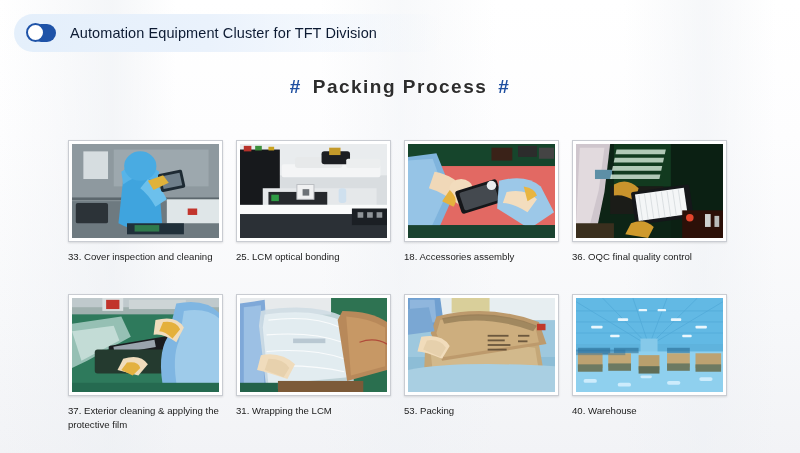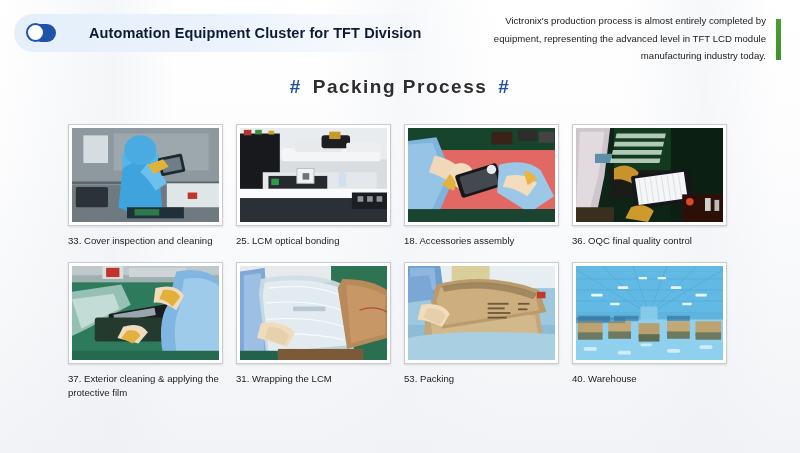--- a/index.html
+++ b/index.html
@@ -67,25 +67,24 @@
     top: -1px;
     width: 19px;
     height: 19px;
     border-radius: 50%;
     background: #ffffff;
     border: 2px solid #1f53a8;
     box-sizing: border-box;
   }
   .header-title {
     font-size: 14.5px;
-    font-weight: bold;
+    font-weight: normal;
     color: #0d1b33;
     letter-spacing: .1px;
     white-space: nowrap;
-    margin-left: 19px;
   }
 
   .intro-block {
     position: absolute;
     right: 18px;
     top: 12px;
     width: 320px;
     display: flex;
     align-items: stretch;
     gap: 9px;
@@ -131,21 +130,21 @@
   .grid {
     position: absolute;
     left: 68px;
     top: 124px;
     width: 672px;
     display: grid;
     grid-template-columns: repeat(4, 168px);
     grid-auto-rows: auto;
     row-gap: 14px;
   }
-  .cell { width: 168px; }
+  .cell { width: 168px; margin-top: 16px; }
   .thumb-frame {
     width: 155px;
     height: 102px;
     background: #ffffff;
     border: 1px solid #c9ccd2;
     padding: 3px;
     box-sizing: border-box;
     box-shadow: 0 1px 2px rgba(0,0,0,.12);
   }
   .thumb {
@@ -169,24 +168,20 @@
 <div id="page">
 
   <div class="header-bar">
     <span class="toggle-icon">
       <span class="pill"></span>
       <span class="knob"></span>
     </span>
     <span class="header-title">Automation Equipment Cluster for TFT Division</span>
   </div>
 
-  <div class="intro-block">
-    <div class="intro-text">Victronix's production process is almost entirely completed by equipment, representing the advanced level in TFT LCD module manufacturing industry today.</div>
-    <div class="intro-accent"></div>
-  </div>
 
   <div class="main-title">
     <span class="hash">#</span><span class="words">Packing  Process</span><span class="hash">#</span>
   </div>
 
   <div class="grid">
 
     <div class="cell">
       <div class="thumb-frame">
         <div class="thumb">

